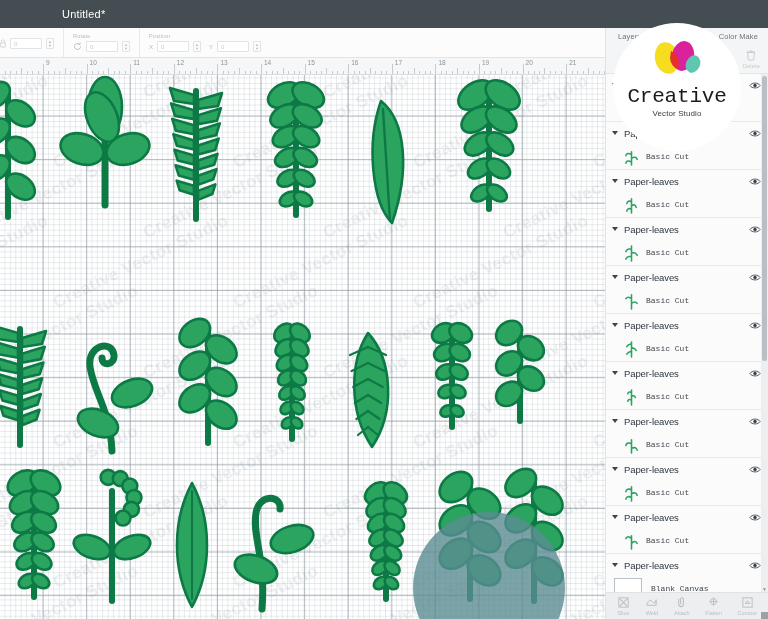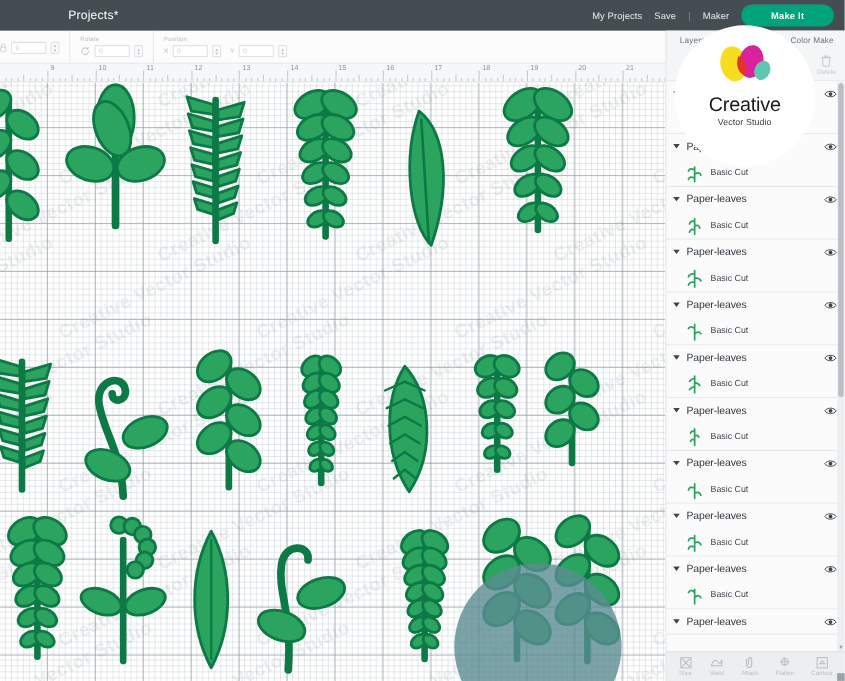--- a/index.html
+++ b/index.html
@@ -136,21 +136,21 @@
   .caret {
     width: 0; height: 0; border-left: 3.2px solid transparent; border-right: 3.2px solid transparent;
     border-top: 4px solid #3c444a; margin-right: 6px; cursor: pointer;
   }
   .lg-title { font-size: 9.5px; color: #2f373d; letter-spacing: -.1px; }
   .eye { margin-left: auto; cursor: pointer; }
   .lg-child {
     height: 25px; display: flex; align-items: center; padding-left: 18px; gap: 7px;
   }
   .thumb { width: 15px; height: 19px; display: flex; align-items: center; justify-content: center; }
-  .child-label { font-size: 8px; color: #3f474d; }
+  .child-label { font-size: 8px; color: #3f474d; font-family: Liberation Mono, monospace; }
   .swatch-blank {
     width: 28px; height: 21px; background: #ffffff; border: 1px solid #b9c0c5;
   }
   .lg-child.blank { padding-left: 8px; gap: 9px; }
 
   
   .vscroll {
     position: absolute; right: 0; top: 0; width: 7px; height: 100%;
     background: #eceef0;
   }
@@ -170,41 +170,34 @@
   .op .oplabel { font-size: 5.5px; color: #737c82; }
 
   
   .cvs-badge {
     position: absolute; left: 613px; top: 23px; width: 128px; height: 128px;
     border-radius: 50%; background: #ffffff;
     display: flex; flex-direction: column; align-items: center;
     padding-top: 18px; pointer-events: none; z-index: 40;
   }
   .cvs-logo { width: 52px; height: 40px; position: relative; margin-bottom: 4px; }
-  .cvs-name { font-size: 18px; color: #1b1b1b; letter-spacing: -.2px; }
+  .cvs-name { font-size: 21px; color: #1b1b1b; letter-spacing: -.2px; font-family: Liberation Mono, monospace; }
   .cvs-sub { font-size: 8px; color: #3a3a3a; letter-spacing: .1px; margin-top: 1px; }
 
   .corner-nub {
     position: absolute; right: 0; bottom: 0; width: 7px; height: 7px; background: #9aa2a8;
   }
 </style>
 </head>
 <body>
 
 <div id="app">
 
   <div class="topbar">
-    <div class="doc-title">Projects*</div>
-    <div class="topbar-right">
-      <div class="tb-link">My Projects</div>
-      <div class="tb-link">Save</div>
-      <div class="tb-sep">|</div>
-      <div class="tb-link">Maker</div>
-      <div class="makeit">Make It</div>
-    </div>
+    <div class="doc-title">Untitled*</div>
   </div>
 
   <div class="toolbar2">
 
     <div class="tool-group" style="padding-left:0;">
       <div class="tg-label"></div>
       <div class="tg-row">
         <svg class="lock-icon" viewBox="0 0 10 14">
           <path d="M2 6V4a3 3 0 0 1 6 0v2" fill="none" stroke="#c3c8cc" stroke-width="1.2"></path>
           <rect x="1" y="6" width="8" height="7" rx="1" fill="none" stroke="#c3c8cc" stroke-width="1.2"></rect>
@@ -821,20 +814,24 @@
           </div>
           <div class="layer-group">
             <div class="lg-head">
               <div class="caret"></div>
               <div class="lg-title">Paper-leaves</div>
               <svg class="eye" width="12" height="9" viewBox="0 0 14 10">
                 <path d="M1 5 C3.5 1.2, 10.5 1.2, 13 5 C10.5 8.8, 3.5 8.8, 1 5 Z" fill="none" stroke="#3c444a" stroke-width="1"></path>
                 <circle cx="7" cy="5" r="2" fill="#3c444a"></circle>
               </svg>
             </div>
+            <div class="lg-child blank">
+              <div class="swatch-blank"></div>
+              <div class="child-label">Blank Canvas</div>
+            </div>
           </div>
         </div>
       <div class="vscroll">
         <div class="arrow" style="top:0">▲</div>
         <div class="thumbbar"></div>
         <div class="arrow" style="bottom:0">▼</div>
       </div>
     </div>
 
     <div class="bottombar" id="bottombar">

